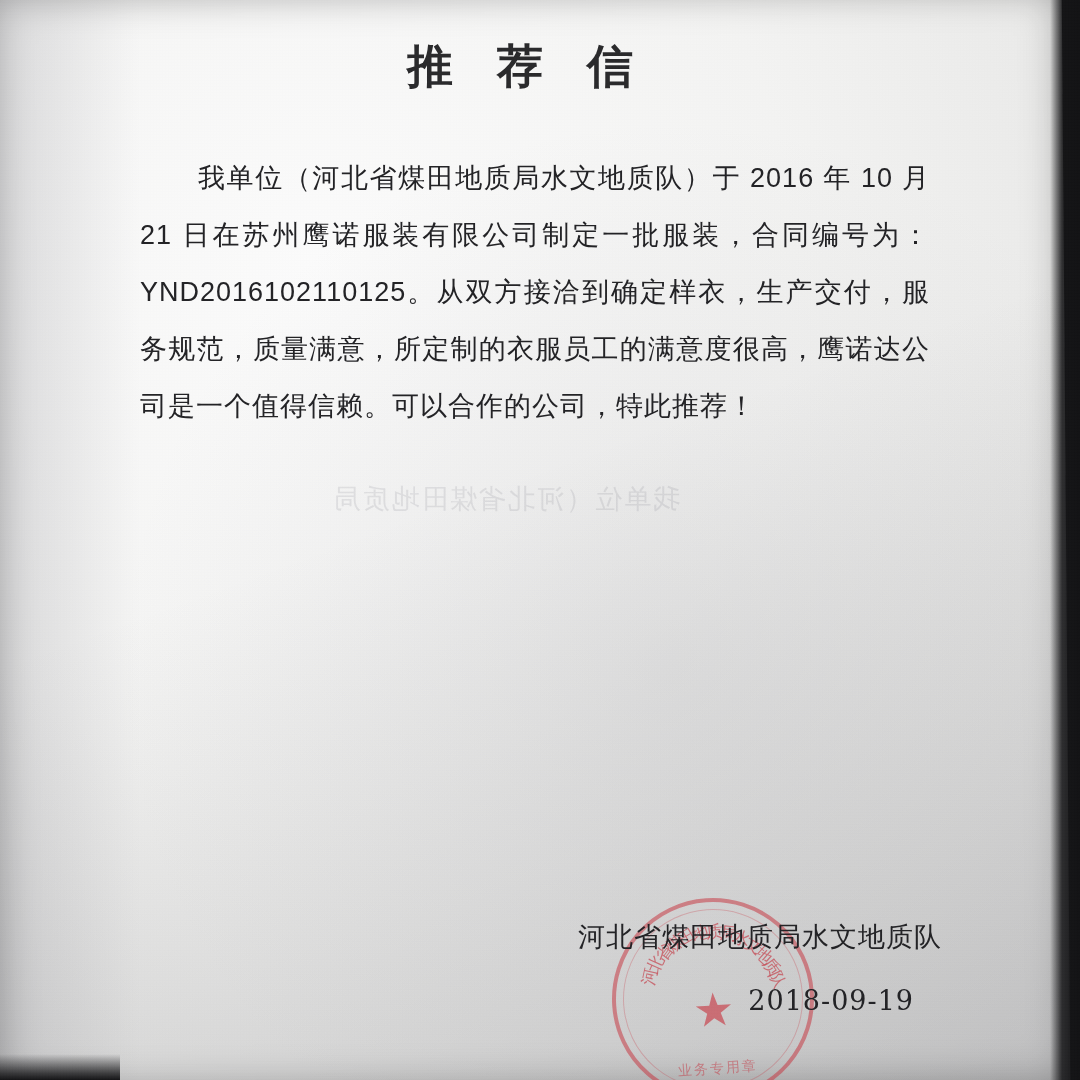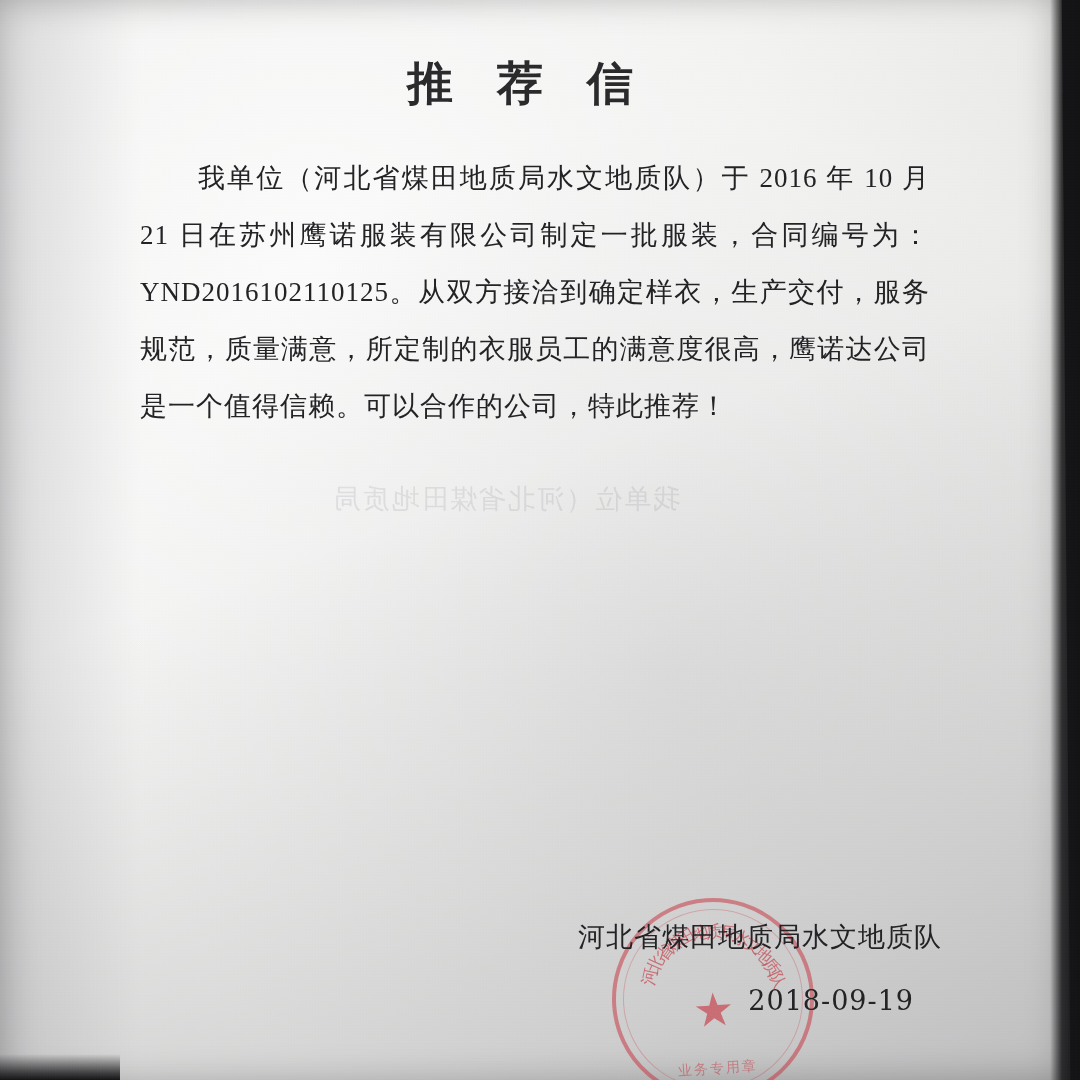--- a/index.html
+++ b/index.html
@@ -106,29 +106,28 @@
     top: 36px;
     left: 0;
     width: 1040px;
     text-align: center;
     font-family: "DejaVu Serif", "Liberation Serif", serif;
     font-weight: bold;
     font-size: 46px;
     letter-spacing: 14px;
     color: #2a2a2c;
     text-indent: 14px;
-    margin-top: 17px;
   }
 
   .body-text {
     position: absolute;
     top: 150px;
     left: 140px;
     width: 790px;
-    font-family: Liberation Serif, serif;
+    font-family: Liberation Sans, sans-serif;
     font-size: 27px;
     line-height: 57px;
     color: #232326;
     text-align: justify;
     text-justify: inter-character;
     letter-spacing: 1px;
   }
   .body-text p {
     margin: 0;
     text-indent: 58px;

